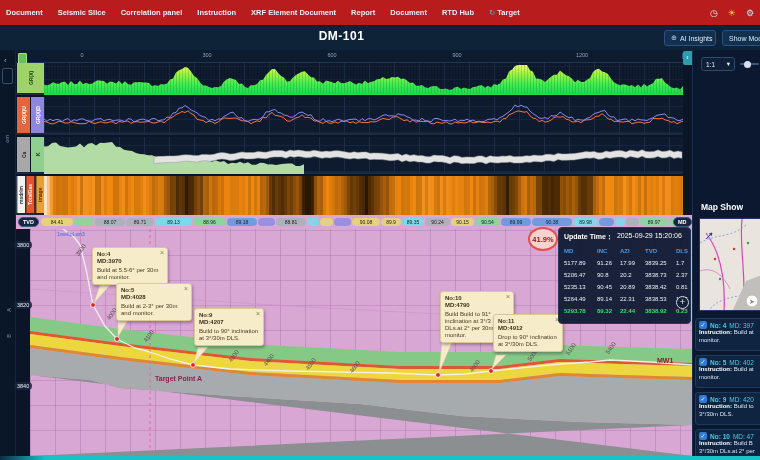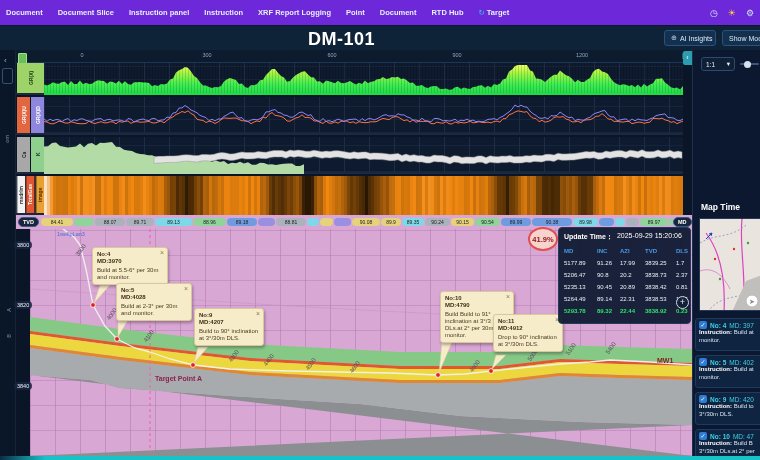--- a/index.html
+++ b/index.html
@@ -1,30 +1,30 @@
 <!DOCTYPE html>
 <html><head>
 <meta charset="utf-8">
 <style>
   * { margin:0; padding:0; box-sizing:border-box; }
   html,body { background:#06101f; }
   body { font-family:"Liberation Sans", sans-serif; }
   .screen { position:relative; width:760px; height:460px; overflow:hidden; background:#0a1628; }
 
   
-  .menubar { position:absolute; left:0; top:0; width:760px; height:26px; background:#6d28d9; display:flex; align-items:center; padding-left:6px; border-bottom:1px solid #0a1829; }
+  .menubar { position:absolute; left:0; top:0; width:760px; height:26px; background:#b91c1c; display:flex; align-items:center; padding-left:6px; border-bottom:1px solid #0a1829; }
   .menu-item { font-size:7.5px; color:#e8f0fa; font-weight:bold; margin-right:15px; white-space:nowrap; cursor:pointer; }
   .menu-item .ric { color:#35c8e8; margin-right:2px; font-weight:normal; }
   .menubar-icons { position:absolute; right:6px; top:0; height:26px; display:flex; align-items:center; gap:10px; }
   .mi { font-size:9px; color:#cfe0f0; }
   .mi.sun { color:#ffd43b; }
 
   
   .titlebar { position:absolute; left:0; top:26px; width:760px; height:24px; background:#0e2238; }
-  .page-title { position:absolute; left:0; top:3px; width:683px; text-align:center; color:#ffffff; font-size:18px; font-weight:bold; letter-spacing:.5px; }
+  .page-title { position:absolute; left:0; top:3px; width:683px; text-align:center; color:#ffffff; font-size:12px; font-weight:bold; letter-spacing:.5px; }
   .tb-btn { position:absolute; top:4px; height:16px; background:#13304f; border:1px solid #2b527e; border-radius:3px; color:#dce9f7; font-size:7px; display:flex; align-items:center; gap:3px; padding:0 6px; white-space:nowrap; }
   .tb-btn .bic { font-size:7px; color:#bcd2ea; }
 
   
   .scalerow { position:absolute; left:16px; top:50px; width:676px; height:13px; background:#0d1b2e; border-bottom:1px solid #203555; }
   .tick { position:absolute; top:2px; transform:translateX(-50%); font-size:5.5px; color:#8fa3c0; }
   .vs-pill { position:absolute; left:666px; top:2px; background:#1c3050; border:1px solid #35557e; color:#fff; font-size:5.5px; padding:0 3px; border-radius:2px; }
   .collapse-tab { position:absolute; left:683px; top:1px; width:9px; height:14px; background:#2a9db0; color:#fff; font-size:7px; text-align:center; line-height:13px; border-radius:2px 0 0 2px; }
   .green-handle { position:absolute; left:2px; top:3px; width:9px; height:16px; background:#6abf5a; border:1px solid #9fe08a; border-radius:1px; }
 
@@ -93,25 +93,25 @@
   .bottombar { position:absolute; left:0; top:456px; width:760px; height:4px; background:linear-gradient(90deg,#0c2c44,#17c3c9 6%,#17c3c9); }
 </style>
 </head>
 <body>
 
 <div class="screen">
 
   <div class="menubar">
     <div id="menu-items" style="display:flex;">
         <div class="menu-item">Document</div>
-        <div class="menu-item">Document Slice</div>
-        <div class="menu-item">Instruction panel</div>
+        <div class="menu-item">Seismic Slice</div>
+        <div class="menu-item">Correlation panel</div>
         <div class="menu-item">Instruction</div>
-        <div class="menu-item">XRF Report Logging</div>
-        <div class="menu-item">Point</div>
+        <div class="menu-item">XRF Element Document</div>
+        <div class="menu-item">Report</div>
         <div class="menu-item">Document</div>
         <div class="menu-item">RTD Hub</div>
       </div>
     <div class="menu-item"><span class="ric">↻</span><span>Target</span></div>
     <div class="menubar-icons" id="menubar-icons">
         <span class="mi">◷</span>
         <span class="mi sun">☀</span>
         <span class="mi">⚙</span>
       </div>
   </div>
@@ -561,21 +561,21 @@
   <div class="plus-fab">+</div>
 
   <div class="rsidebar">
     <div class="zoom-select">
       <span>1:1</span>
         <span>▾</span>
     </div>
     <div class="rslider">
         <div class="knob"></div>
       </div>
-    <div class="mapview-title">Map Time</div>
+    <div class="mapview-title">Map Show</div>
     <div class="mapbox">
       <svg width="62" height="93">
         <path d="M6,14 C18,30 26,55 24,93" stroke="#e040c0" stroke-width="1.2" fill="none"></path>
         <path d="M42,0 C39,28 47,60 43,93" stroke="#e040c0" stroke-width="1.2" fill="none"></path>
         <path d="M0,52 C14,47 24,58 30,70" stroke="#d878c8" stroke-width=".8" fill="none"></path>
         <path d="M0,24 C16,14 30,20 46,6" stroke="#8090d0" stroke-width=".8" stroke-dasharray="2,2" fill="none"></path>
         <path d="M8,93 C20,74 44,80 62,70" stroke="#8090d0" stroke-width=".8" stroke-dasharray="2,2" fill="none"></path>
         <path d="M46,62 L62,56 L62,93 L32,93 Z" fill="#c0bfbc"></path>
         <circle cx="15" cy="40" r="1.2" fill="#e03030"></circle>
           <circle cx="34" cy="30" r="1.2" fill="#e03030"></circle>

